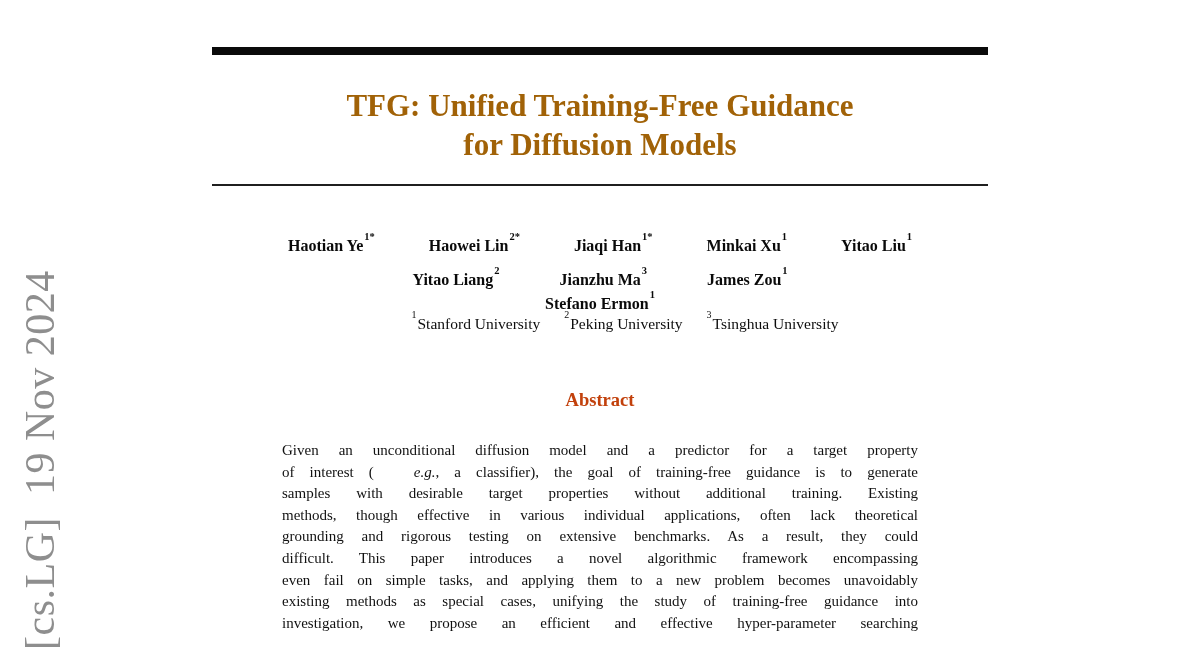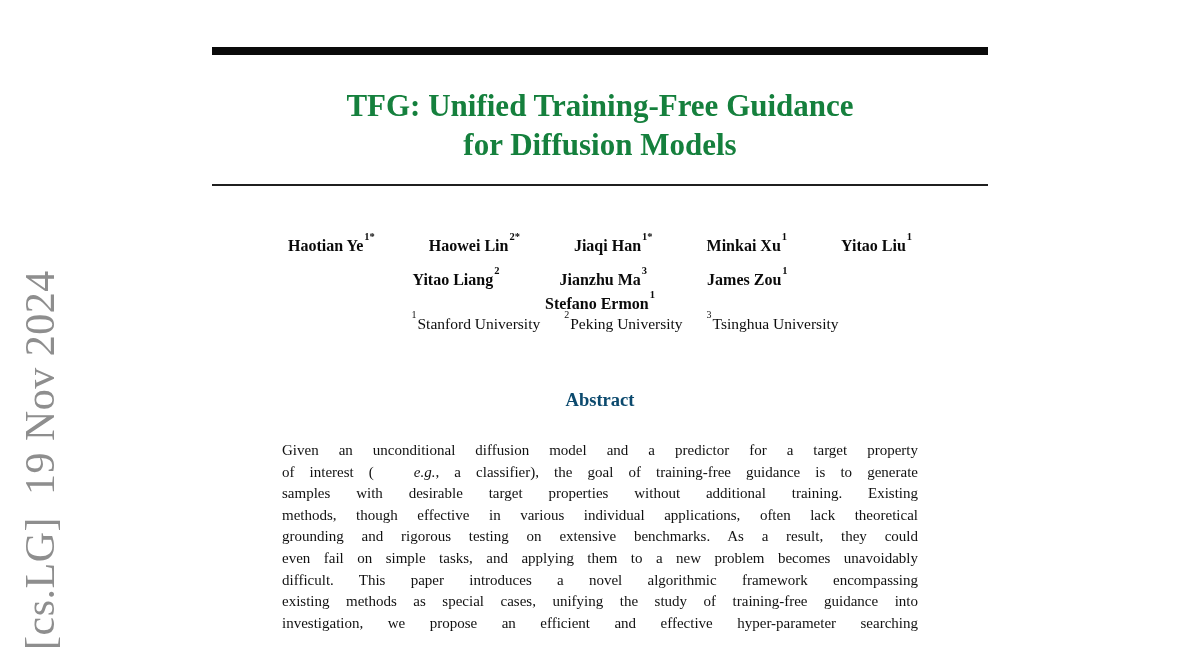--- a/index.html
+++ b/index.html
@@ -36,21 +36,21 @@
     width: 776px; height: 2px; background: #1f1f1f;
   }
 
   
   .title {
     position: absolute; left: 0; top: 86px; width: 1200px;
     text-align: center;
     font-weight: bold;
     font-size: 31px;
     line-height: 39px;
-    color: #15803d;
+    color: #a16207;
   }
 
   
   .author-row {
     position: absolute; left: 0; width: 1200px;
     display: flex; justify-content: center; align-items: baseline;
     font-weight: bold; font-size: 16px; line-height: 18px;
     color: #0a0a0a;
   }
   .row-1 { top: 233px; gap: 54px; }
@@ -64,21 +64,21 @@
   .affils {
     position: absolute; left: 0; top: 314px; width: 1200px;
     display: flex; justify-content: center; align-items: baseline; gap: 24px;
     font-size: 15.5px; font-weight: normal; color: #0d0d0d; margin-left: 25px;
   }
   .affil sup { margin-left: 0; margin-right: 1px; top: -5px; font-size: 10px; }
 
   
   .abstract-heading {
     position: absolute; left: 0; top: 390px; width: 1200px;
-    text-align: center; font-weight: bold; font-size: 18.5px; color: #0c4a6e;
+    text-align: center; font-weight: bold; font-size: 18.5px; color: #c2410c;
   }
   .abstract {
     position: absolute; left: 282px; top: 440px; width: 636px;
     font-size: 15px; color: #111;
   }
   .abs-line {
     height: 21.6px; line-height: 21.6px;
     text-align: justify;
     text-align-last: justify;
     white-space: nowrap;
@@ -126,19 +126,19 @@
   </div>
 
   <div class="abstract-heading">Abstract</div>
 
   <div class="abstract">
     <div class="abs-line">Given an unconditional diffusion model and a predictor for a target property</div>
     <div class="abs-line"><span>of interest (</span><em>e.g.</em><span>, a classifier), the goal of training-free guidance is to generate</span></div>
     <div class="abs-line">samples with desirable target properties without additional training. Existing</div>
     <div class="abs-line">methods, though effective in various individual applications, often lack theoretical</div>
     <div class="abs-line">grounding and rigorous testing on extensive benchmarks. As a result, they could</div>
+    <div class="abs-line">difficult. This paper introduces a novel algorithmic framework encompassing</div>
     <div class="abs-line">even fail on simple tasks, and applying them to a new problem becomes unavoidably</div>
-    <div class="abs-line">difficult. This paper introduces a novel algorithmic framework encompassing</div>
     <div class="abs-line">existing methods as special cases, unifying the study of training-free guidance into</div>
     <div class="abs-line">investigation, we propose an efficient and effective hyper-parameter searching</div>
   </div>
 
 </div>
 
 </body></html>

